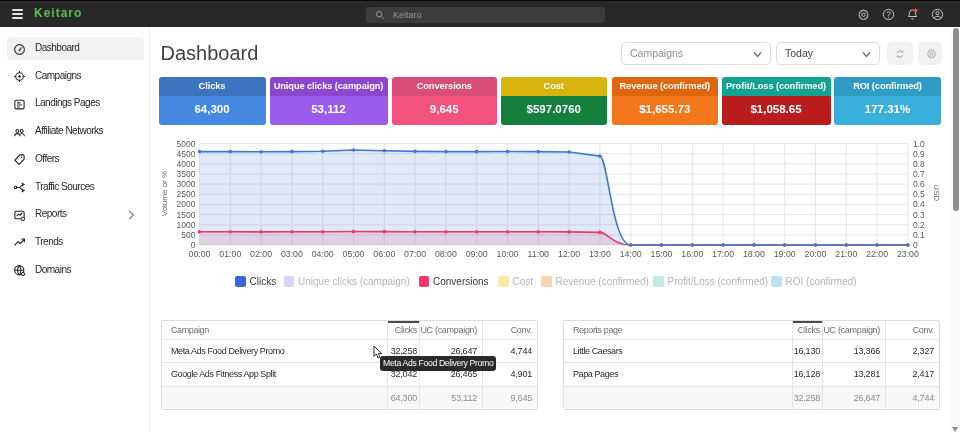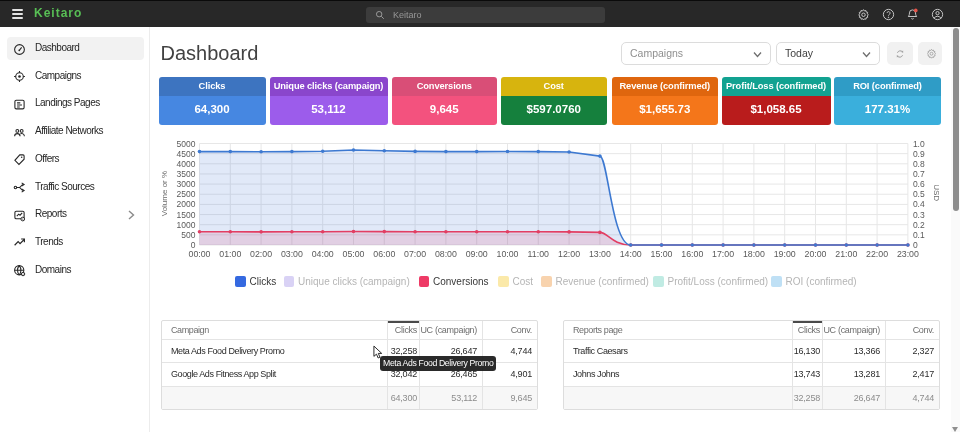--- a/index.html
+++ b/index.html
@@ -402,28 +402,28 @@
   </div>
 
   <div class="tbl" style="left:563px">
     <div class="tr head">
       <div class="td name" style="width:228px">Reports page</div>
       <div class="td sort clk" style="width:30px">Clicks</div>
       <div class="td" style="width:63px">UC (campaign)</div>
       <div class="td" style="width:54px">Conv.</div>
     </div>
     <div class="tr">
-      <div class="td name" style="width:228px">Traffic Caesars</div>
+      <div class="td name" style="width:228px">Little Caesars</div>
       <div class="td clk" style="width:30px">16,130</div>
       <div class="td" style="width:63px">13,366</div>
       <div class="td" style="width:54px">2,327</div>
     </div>
     <div class="tr">
-      <div class="td name" style="width:228px">Johns Johns</div>
-      <div class="td clk" style="width:30px">13,743</div>
+      <div class="td name" style="width:228px">Papa Pages</div>
+      <div class="td clk" style="width:30px">16,128</div>
       <div class="td" style="width:63px">13,281</div>
       <div class="td" style="width:54px">2,417</div>
     </div>
     <div class="tr total">
       <div class="td name" style="width:228px"></div>
       <div class="td clk" style="width:30px">32,258</div>
       <div class="td" style="width:63px">26,647</div>
       <div class="td" style="width:54px">4,744</div>
     </div>
   </div>

